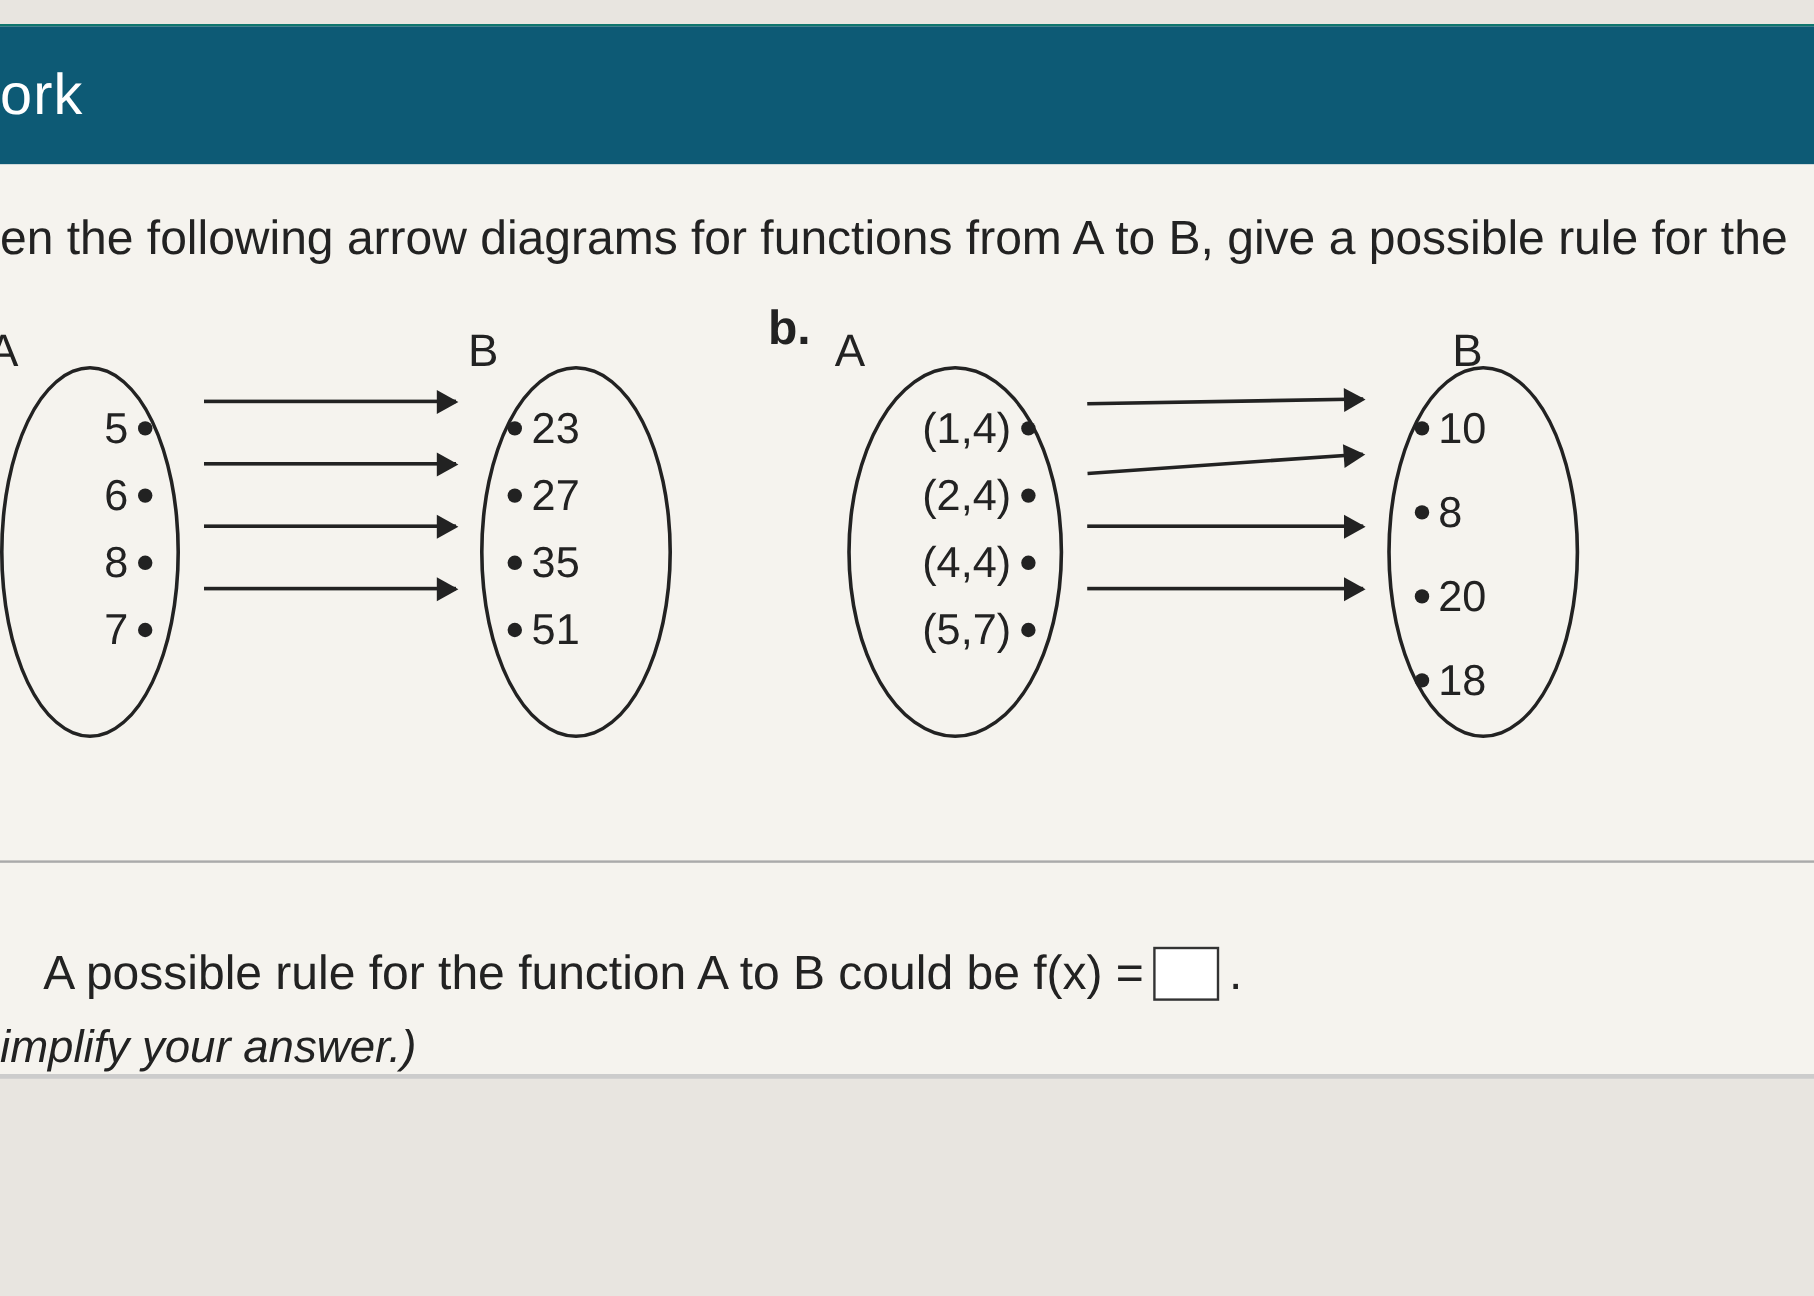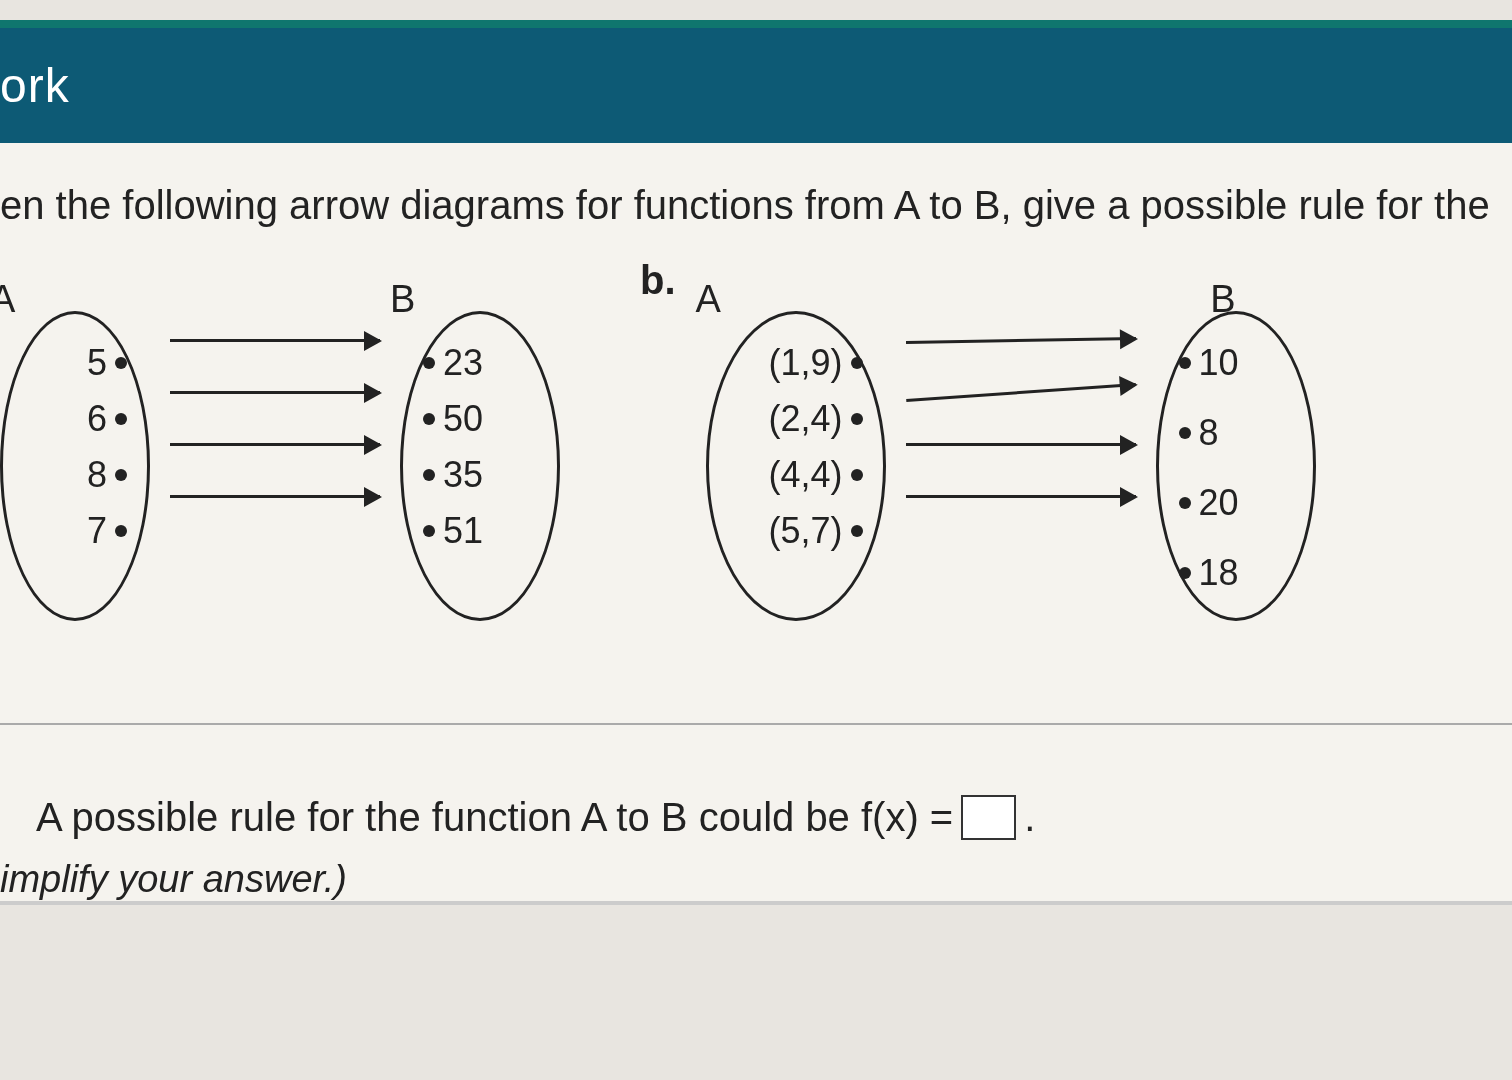--- a/index.html
+++ b/index.html
@@ -6,21 +6,21 @@
   body {
     font-family: Arial, sans-serif;
     background: #e8e5e0;
     width: 1512px;
     height: 1080px;
     overflow: hidden;
     position: relative;
   }
   .frame {
     background: #f0ede8;
-    border-top: 8px solid #0f766e;
+    border-top: 2px solid #0f766e;
     border-bottom: 4px solid #ccc;
     margin: 20px 0 0 0;
   }
   .header-bar {
     background: #0d5a75;
     color: #fff;
     font-size: 48px;
     padding: 30px 0 30px 0;
     letter-spacing: 1px;
     font-weight: 500;
@@ -194,41 +194,41 @@
         </div>
         <div class="oval-wrap">
           <div class="set-label">B</div>
           <div class="oval oval-b">
             <div class="item item-right">
                 <span class="dot"></span>
                 <span>23</span>
               </div>
             <div class="item item-right">
                 <span class="dot"></span>
-                <span>50</span>
+                <span>27</span>
               </div>
             <div class="item item-right">
                 <span class="dot"></span>
                 <span>35</span>
               </div>
             <div class="item item-right">
                 <span class="dot"></span>
                 <span>51</span>
               </div>
           </div>
         </div>
       </div>
 
       <div class="diagram">
         <div class="part-label">b.</div>
         <div class="oval-wrap">
           <div class="set-label">A</div>
           <div class="oval oval-a2">
             <div class="item item-left">
-                <span>(1,9)</span>
+                <span>(1,4)</span>
                 <span class="dot"></span>
               </div>
             <div class="item item-left">
                 <span>(2,4)</span>
                 <span class="dot"></span>
               </div>
             <div class="item item-left">
                 <span>(4,4)</span>
                 <span class="dot"></span>
               </div>

